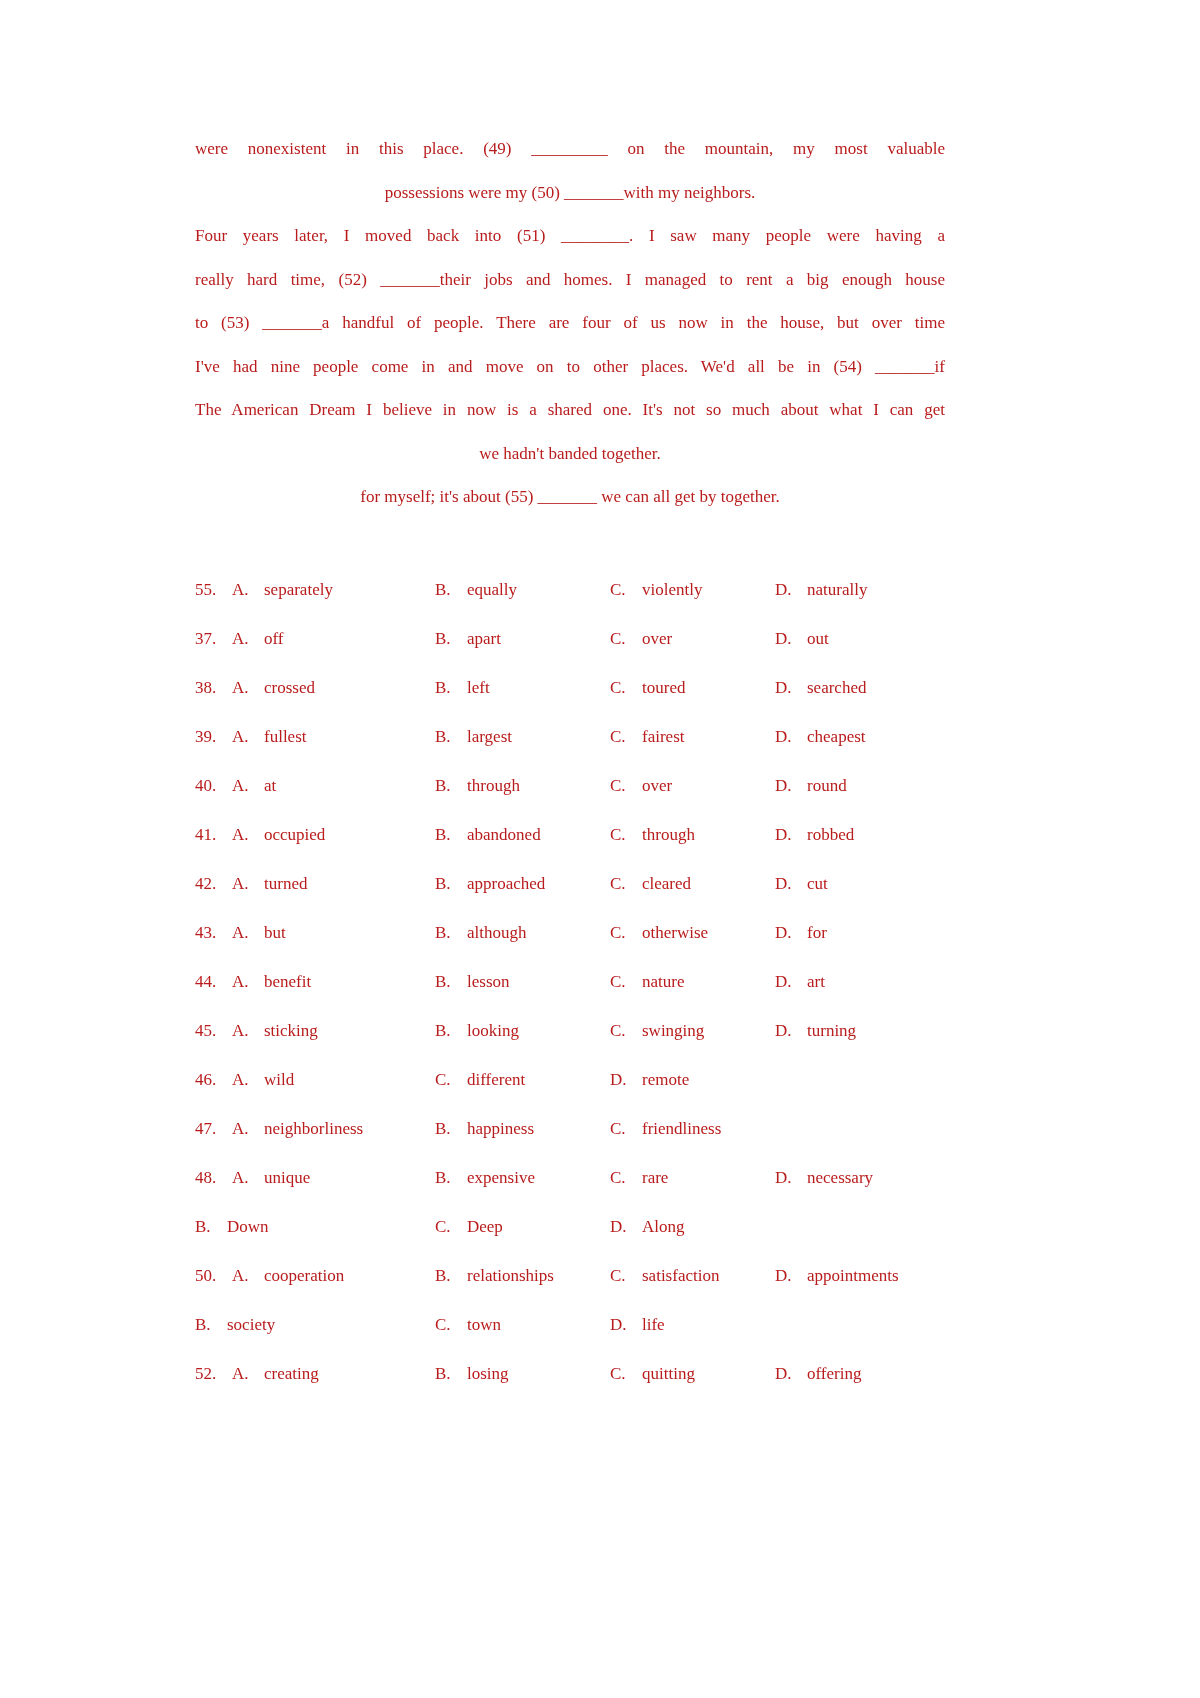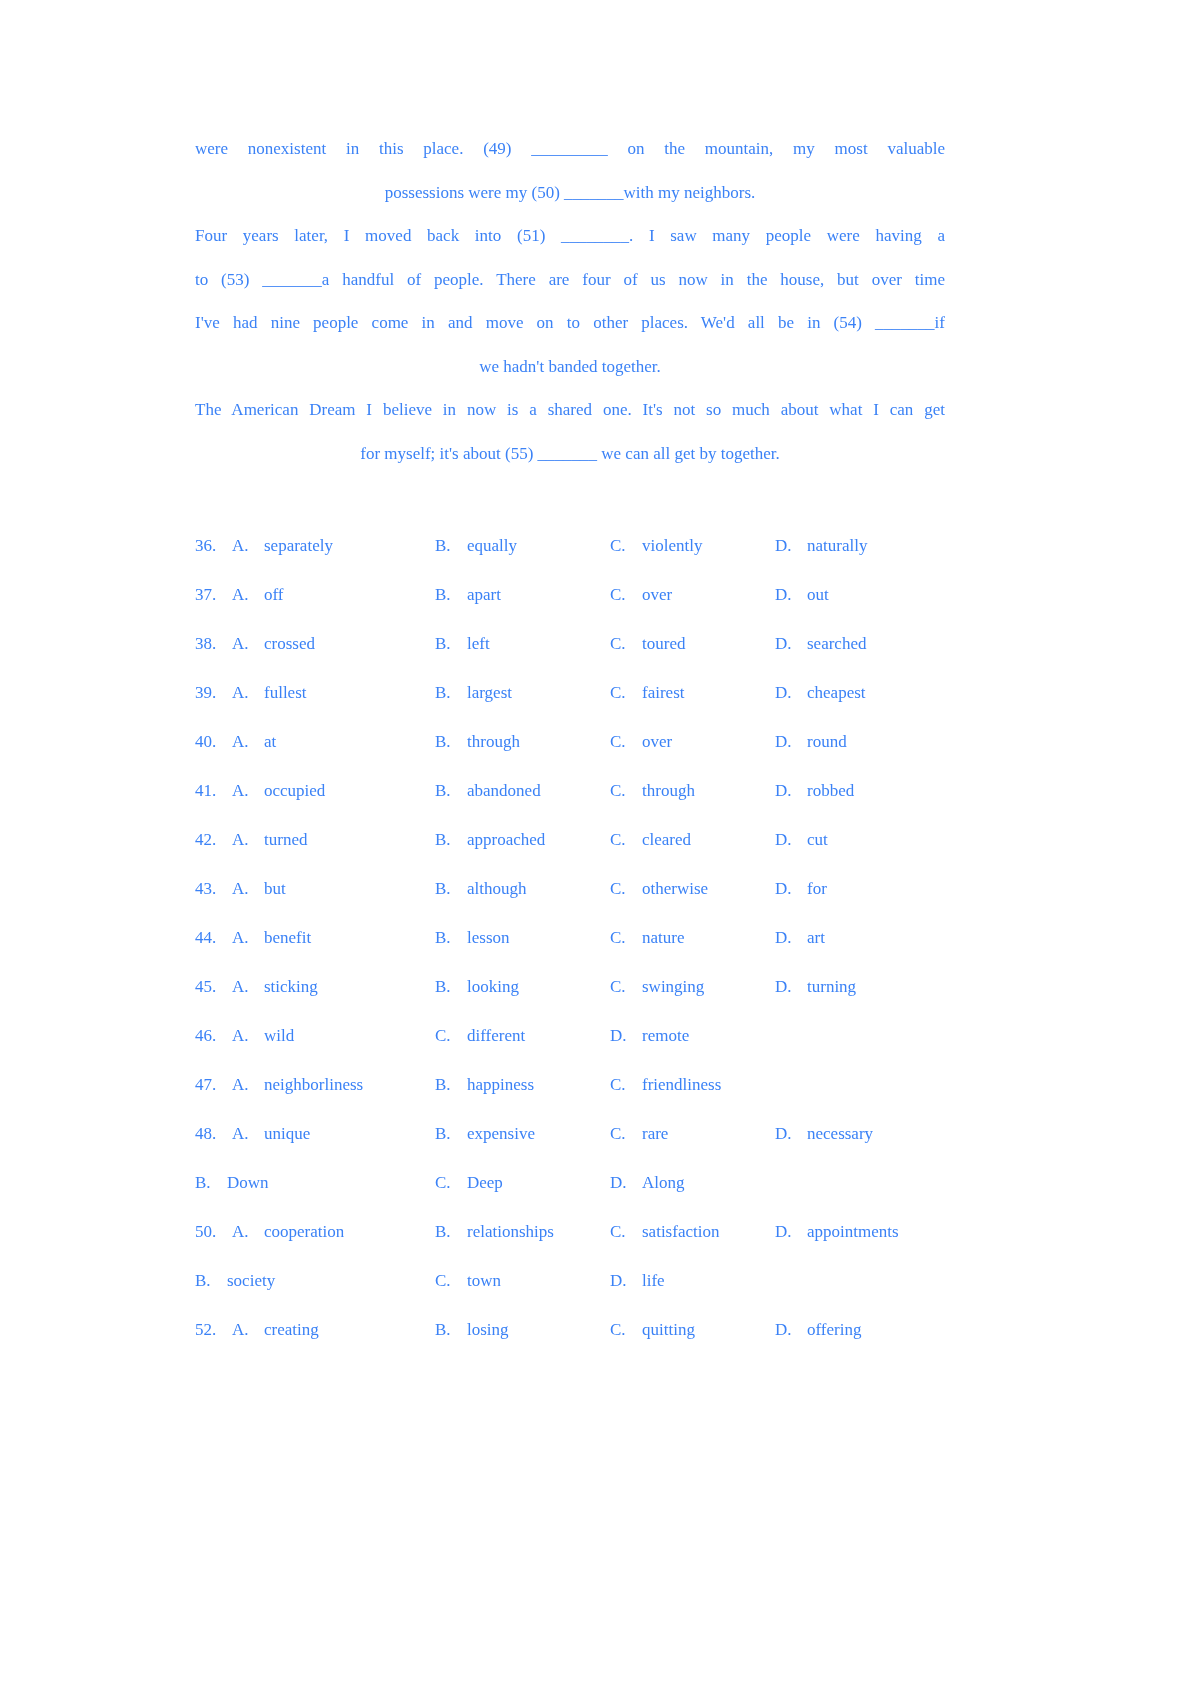--- a/index.html
+++ b/index.html
@@ -9,21 +9,21 @@
   }
   .page {
     position: relative;
     width: 1200px;
     height: 1698px;
     box-sizing: border-box;
     background: #ffffff;
     padding: 127px 255px 40px 195px;
     font-family: "Liberation Serif", "DejaVu Serif", serif;
     font-size: 17px;
-    color: #3b82f6;
+    color: #b91c1c;
     overflow: hidden;
   }
   .passage {
     width: 100%;
   }
   .p-line {
     line-height: 43.5px;
     white-space: normal;
     text-align: center;
   }
@@ -52,29 +52,30 @@
   }
 </style>
 </head>
 <body>
 
 <div class="page">
   <div class="passage">
       <div class="p-line justify">were nonexistent in this place. (49) _________ on the mountain, my most valuable</div>
       <div class="p-line">possessions were my (50) _______with my neighbors.</div>
       <div class="p-line justify">Four years later, I moved back into (51) ________. I saw many people were having a</div>
+      <div class="p-line justify">really hard time, (52) _______their jobs and homes. I managed to rent a big enough house</div>
       <div class="p-line justify">to (53) _______a handful of people. There are four of us now in the house, but over time</div>
       <div class="p-line justify">I've had nine people come in and move on to other places. We'd all be in (54) _______if</div>
+      <div class="p-line justify">The American Dream I believe in now is a shared one. It's not so much about what I can get</div>
       <div class="p-line">we hadn't banded together.</div>
-      <div class="p-line justify">The American Dream I believe in now is a shared one. It's not so much about what I can get</div>
       <div class="p-line">for myself; it's about (55) _______ we can all get by together.</div>
     </div>
   <div class="options">
       <div class="q-row">
-        <div class="q-cell"><span class="q-num">36.</span><span class="q-letter">A.</span><span class="q-text">separately</span></div>
+        <div class="q-cell"><span class="q-num">55.</span><span class="q-letter">A.</span><span class="q-text">separately</span></div>
         <div class="q-cell"><span class="q-letter">B.</span><span class="q-text">equally</span></div>
         <div class="q-cell"><span class="q-letter">C.</span><span class="q-text">violently</span></div>
         <div class="q-cell"><span class="q-letter">D.</span><span class="q-text">naturally</span></div>
       </div>
       <div class="q-row">
         <div class="q-cell"><span class="q-num">37.</span><span class="q-letter">A.</span><span class="q-text">off</span></div>
         <div class="q-cell"><span class="q-letter">B.</span><span class="q-text">apart</span></div>
         <div class="q-cell"><span class="q-letter">C.</span><span class="q-text">over</span></div>
         <div class="q-cell"><span class="q-letter">D.</span><span class="q-text">out</span></div>
       </div>

